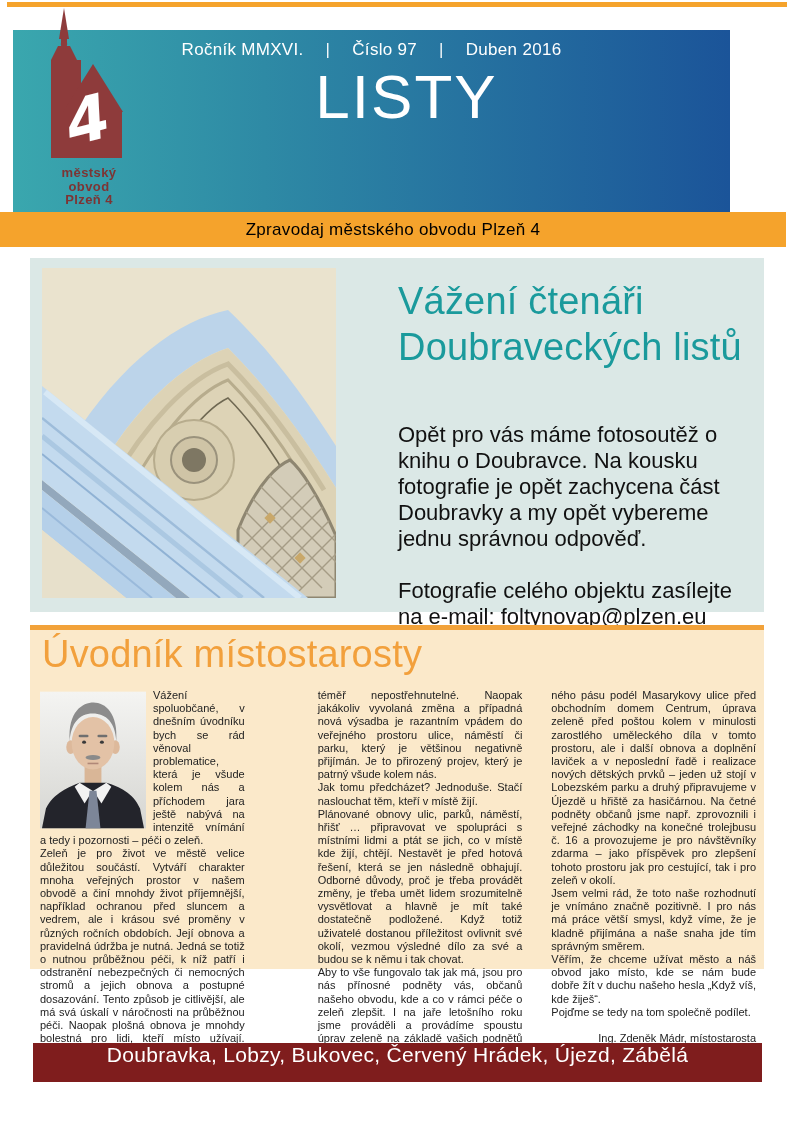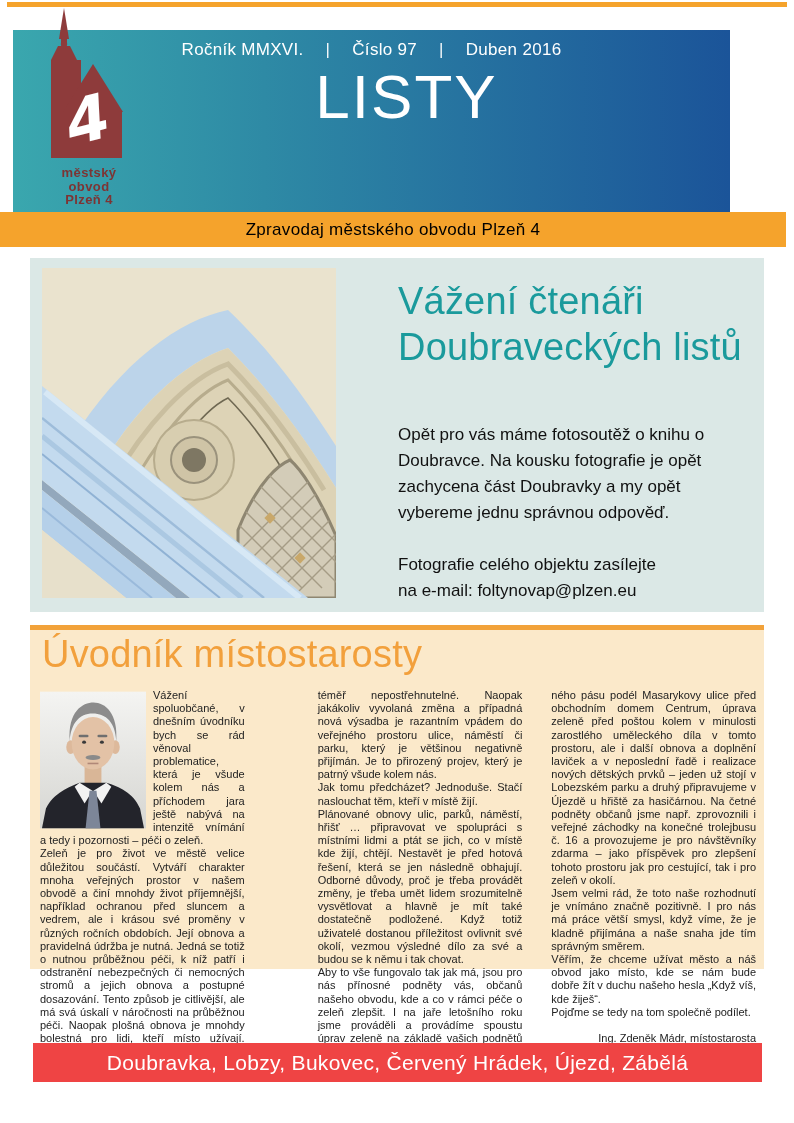--- a/index.html
+++ b/index.html
@@ -36,21 +36,21 @@
   .subtitle-strip span{color:#000000;font-size:17px;letter-spacing:.3px;}
   
   .contest{
     position:absolute;left:30px;top:258px;width:734px;height:354px;background:#dbe8e6;
   }
   .contest-photo{position:absolute;left:12px;top:10px;width:294px;height:330px;display:block;}
   .contest-right{position:absolute;left:368px;top:20px;width:352px;}
   .contest-heading{
     color:#1a9a9c;font-size:38px;line-height:46px;font-weight:400;letter-spacing:.2px;
   }
-  .contest-par{font-size:17px;line-height:26px;color:#111111;}
+  .contest-par{font-size:22px;line-height:26px;color:#111111;}
   .contest-par.p1{margin-top:52px;}
   .contest-par.p2{margin-top:26px;}
   .contest-par.p3{margin-top:26px;}
   
   .editorial{
     position:absolute;left:30px;top:625px;width:734px;height:344px;background:#fbe9ca;
     border-top:5px solid #f2a23a;box-sizing:border-box;
   }
   .editorial-heading{
     position:absolute;left:12px;top:3px;color:#f2a03c;font-size:38px;font-weight:400;
@@ -63,22 +63,22 @@
     flex:1 1 0;font-size:11px;line-height:13.2px;text-align:justify;color:#222222;
     white-space:pre-line;
     margin-left:44px;
   }
   .ecol-wrap{flex:1 1 0;}
   .ecol-inner{font-size:11px;line-height:13.2px;text-align:justify;color:#222222;white-space:pre-line;}
   .portrait{float:left;width:106px;height:138px;margin:2px 7px 3px 0;display:block;}
   .signature{margin-top:13px;text-align:right;font-size:11px;line-height:13.2px;color:#222222;}
   
   .footer-strip{
-    position:absolute;left:33px;top:1043px;width:729px;height:39px;background:#ef4444;
-    display:flex;align-items:center;justify-content:center;
+    position:absolute;left:33px;top:1043px;width:729px;height:39px;background:#7f1d1d;
+    display:flex;align-items:flex-start;justify-content:center;
   }
   .footer-strip span{color:#ffffff;font-size:21px;letter-spacing:.3px;}
   .email{color:#111111;}
 </style>
 </head>
 <body>
 
 <div class="page">
 
   <div class="top-rule"></div>

